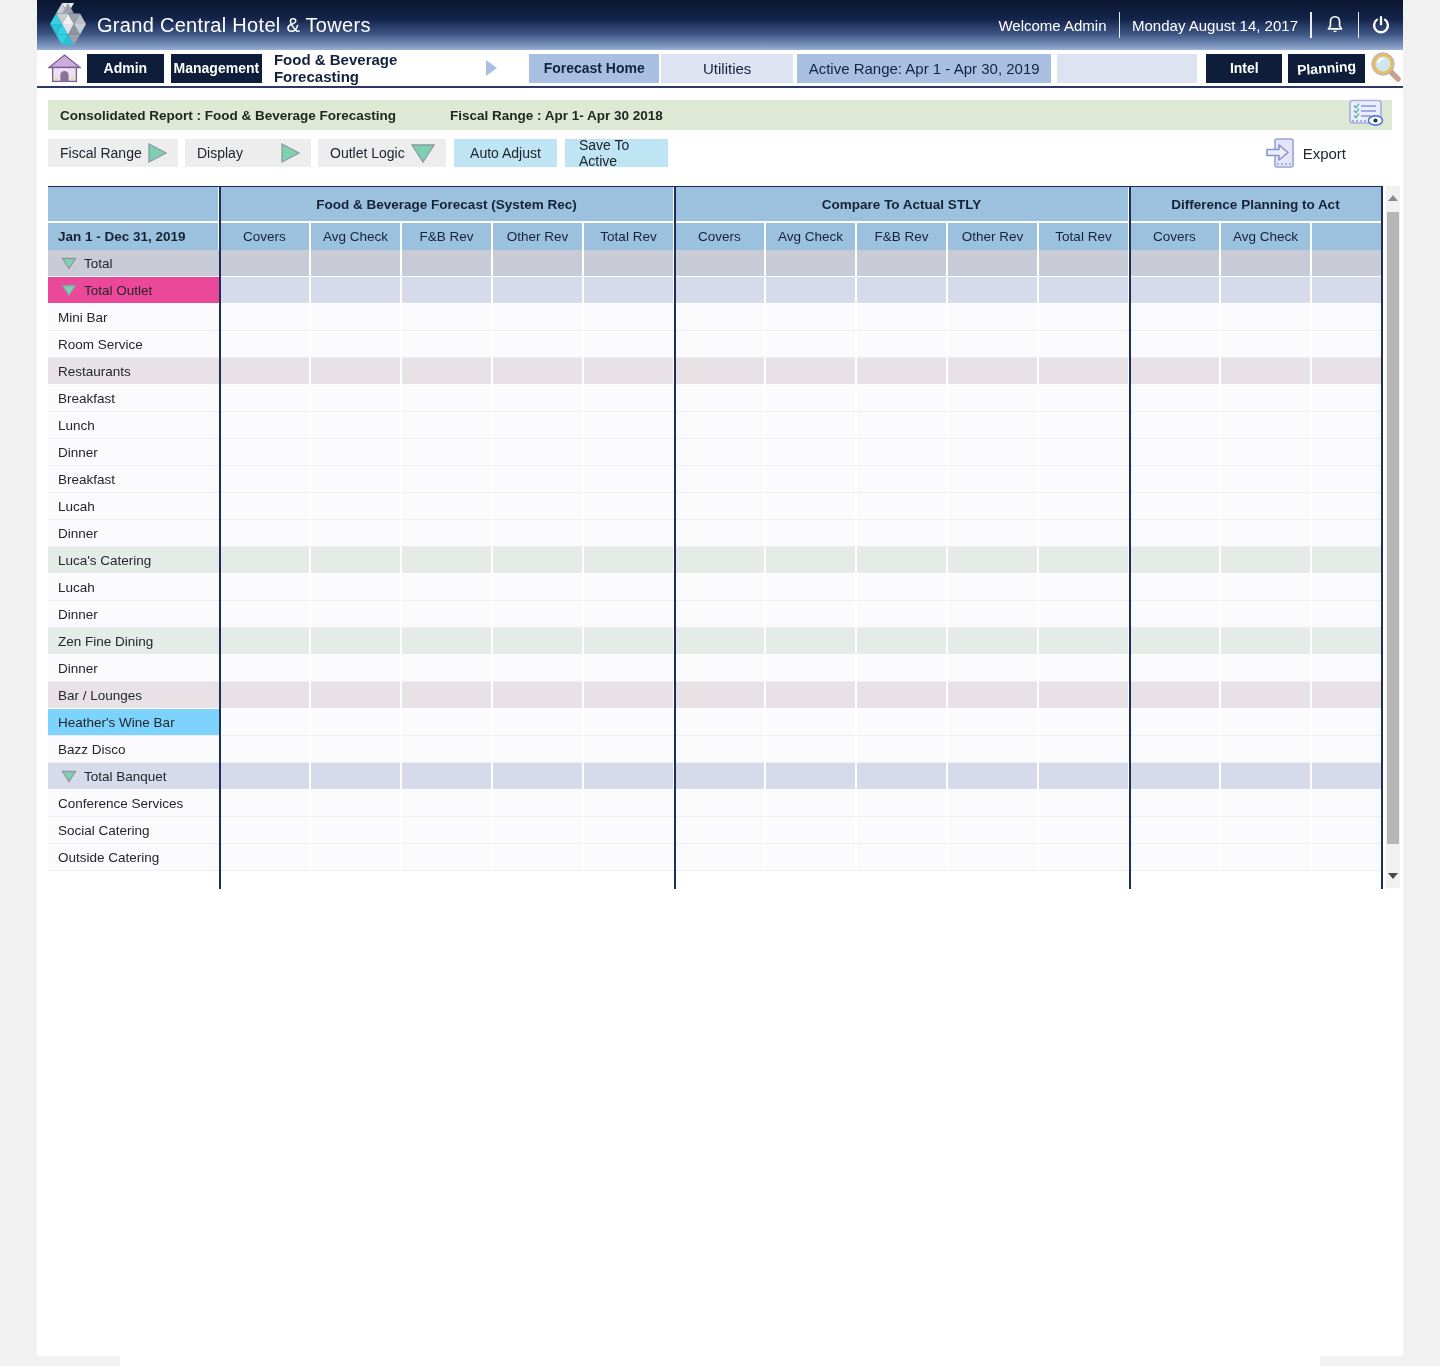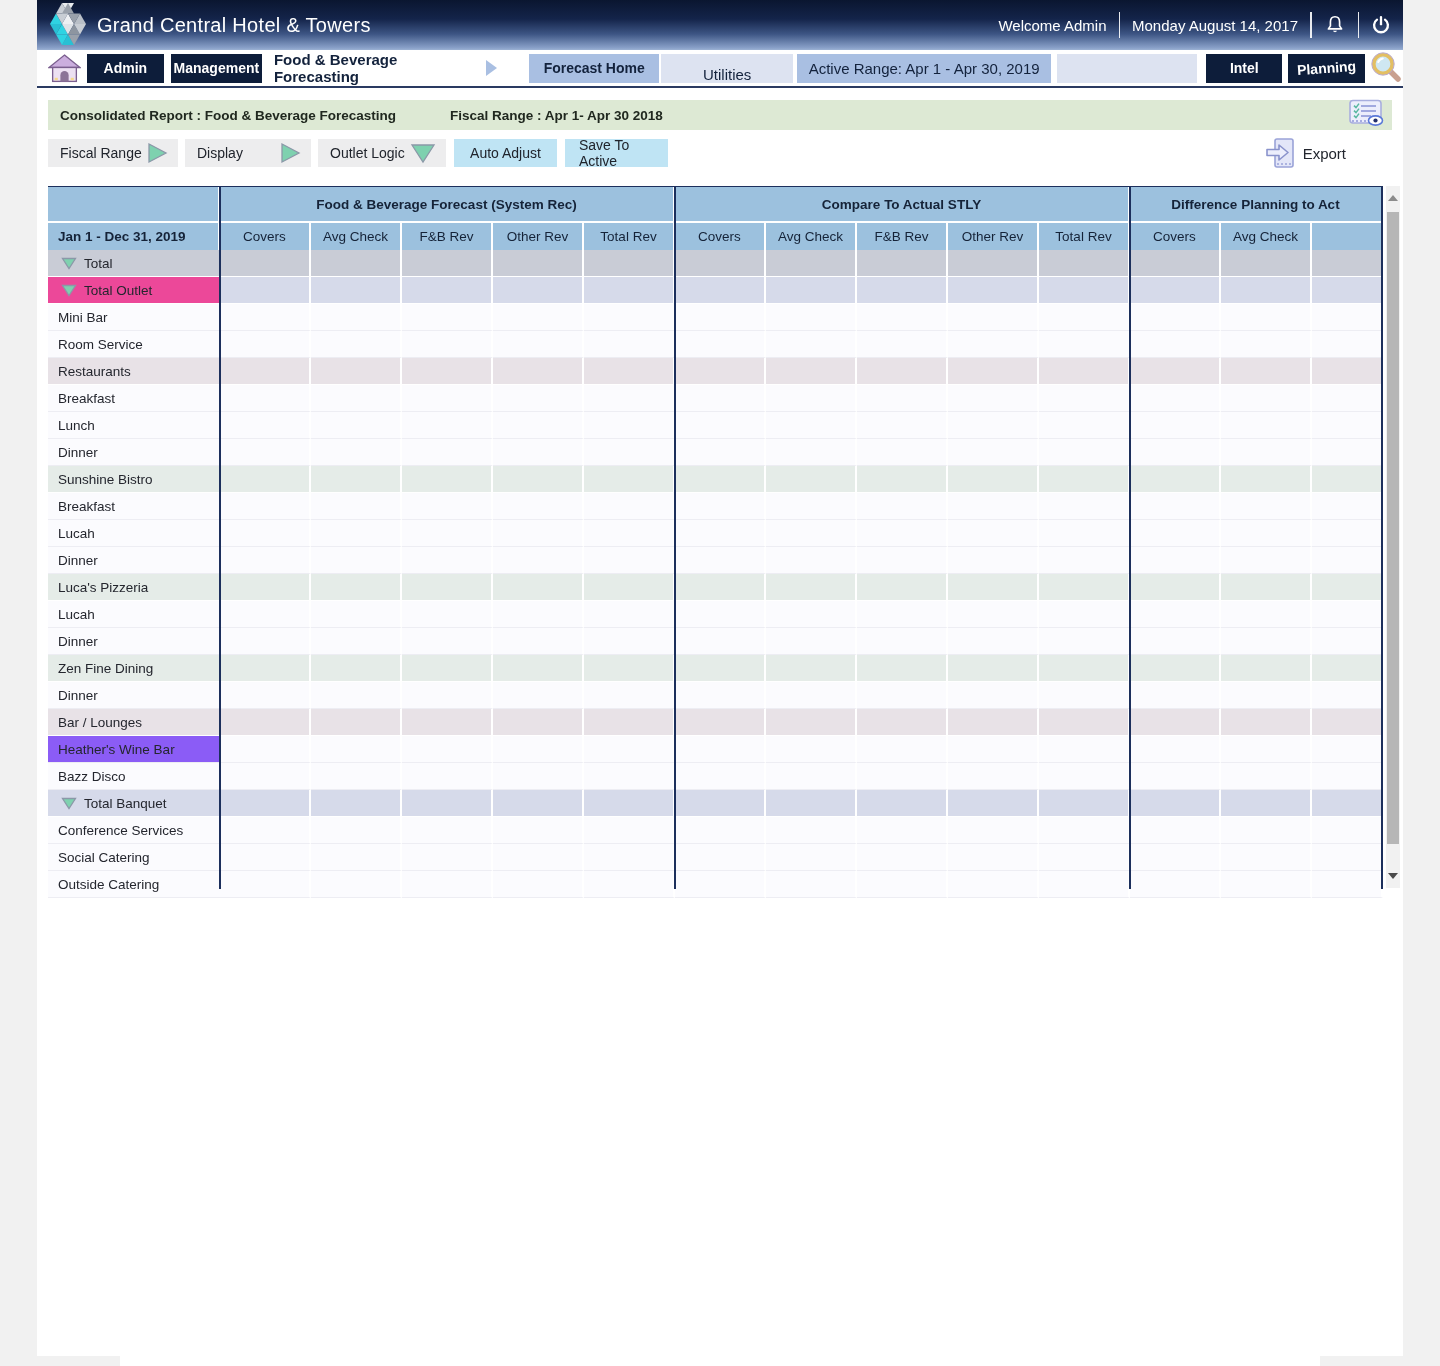--- a/index.html
+++ b/index.html
@@ -159,21 +159,21 @@
         <span>Admin</span>
       </div>
     <div class="navbtn navy" style="width:95px;margin-left:7px;">
         <span>Management</span>
       </div>
     <span class="crumb">Food &amp; Beverage Forecasting</span>
     <span class="crumb-arrow"></span>
     <div class="navbtn lblue" style="width:136px;margin-left:24px;">
         <span>Forecast Home</span>
       </div>
-    <div class="navbtn paler" style="width:137px;margin-left:2px;font-weight:normal;font-size:15px;align-items:flex-end;">
+    <div class="navbtn paler" style="width:137px;margin-left:2px;font-weight:normal;font-size:15px;">
         <span>Utilities</span>
       </div>
     <div class="navbtn lblue" style="width:265px;margin-left:4px;font-weight:normal;font-size:15px;">
         <span>Active Range: Apr 1 -  Apr 30, 2019</span>
       </div>
     <div class="navbtn paler" style="width:146px;margin-left:6px;"></div>
     <div class="navbtn navy" style="width:79px;margin-left:9px;">
         <span>Intel</span>
       </div>
     <div class="navbtn navy" style="width:80px;margin-left:6px;">
@@ -411,95 +411,77 @@
           <div class="dcell" style="width:91px;background:#fbfbfe"></div>
           <div class="dcell" style="width:91px;background:#fbfbfe"></div>
           <div class="dcell" style="width:91px;background:#fbfbfe"></div>
           <div class="dcell" style="width:91px;background:#fbfbfe"></div>
           <div class="dcell" style="width:91px;background:#fbfbfe"></div>
           <div class="dcell" style="width:91px;background:#fbfbfe"></div>
           <div class="dcell" style="width:91px;background:#fbfbfe"></div>
           <div class="dcell" style="width:91px;background:#fbfbfe"></div>
           <div class="dcell" style="width:71px;background:#fbfbfe"></div>
         </div>
+        <div class="trow brow r-item">
+          <div class="lcell" style="width:172px;background:#fbfbfe;">
+            <span>Breakfast</span>
+          </div>
+          <div class="dcell" style="width:91px;background:#fbfbfe"></div>
+          <div class="dcell" style="width:91px;background:#fbfbfe"></div>
+          <div class="dcell" style="width:91px;background:#fbfbfe"></div>
+          <div class="dcell" style="width:91px;background:#fbfbfe"></div>
+          <div class="dcell" style="width:91px;background:#fbfbfe"></div>
+          <div class="dcell" style="width:91px;background:#fbfbfe"></div>
+          <div class="dcell" style="width:91px;background:#fbfbfe"></div>
+          <div class="dcell" style="width:91px;background:#fbfbfe"></div>
+          <div class="dcell" style="width:91px;background:#fbfbfe"></div>
+          <div class="dcell" style="width:91px;background:#fbfbfe"></div>
+          <div class="dcell" style="width:91px;background:#fbfbfe"></div>
+          <div class="dcell" style="width:91px;background:#fbfbfe"></div>
+          <div class="dcell" style="width:71px;background:#fbfbfe"></div>
+        </div>
+        <div class="trow brow r-item">
+          <div class="lcell" style="width:172px;background:#fbfbfe;">
+            <span>Lucah</span>
+          </div>
+          <div class="dcell" style="width:91px;background:#fbfbfe"></div>
+          <div class="dcell" style="width:91px;background:#fbfbfe"></div>
+          <div class="dcell" style="width:91px;background:#fbfbfe"></div>
+          <div class="dcell" style="width:91px;background:#fbfbfe"></div>
+          <div class="dcell" style="width:91px;background:#fbfbfe"></div>
+          <div class="dcell" style="width:91px;background:#fbfbfe"></div>
+          <div class="dcell" style="width:91px;background:#fbfbfe"></div>
+          <div class="dcell" style="width:91px;background:#fbfbfe"></div>
+          <div class="dcell" style="width:91px;background:#fbfbfe"></div>
+          <div class="dcell" style="width:91px;background:#fbfbfe"></div>
+          <div class="dcell" style="width:91px;background:#fbfbfe"></div>
+          <div class="dcell" style="width:91px;background:#fbfbfe"></div>
+          <div class="dcell" style="width:71px;background:#fbfbfe"></div>
+        </div>
+        <div class="trow brow r-item">
+          <div class="lcell" style="width:172px;background:#fbfbfe;">
+            <span>Dinner</span>
+          </div>
+          <div class="dcell" style="width:91px;background:#fbfbfe"></div>
+          <div class="dcell" style="width:91px;background:#fbfbfe"></div>
+          <div class="dcell" style="width:91px;background:#fbfbfe"></div>
+          <div class="dcell" style="width:91px;background:#fbfbfe"></div>
+          <div class="dcell" style="width:91px;background:#fbfbfe"></div>
+          <div class="dcell" style="width:91px;background:#fbfbfe"></div>
+          <div class="dcell" style="width:91px;background:#fbfbfe"></div>
+          <div class="dcell" style="width:91px;background:#fbfbfe"></div>
+          <div class="dcell" style="width:91px;background:#fbfbfe"></div>
+          <div class="dcell" style="width:91px;background:#fbfbfe"></div>
+          <div class="dcell" style="width:91px;background:#fbfbfe"></div>
+          <div class="dcell" style="width:91px;background:#fbfbfe"></div>
+          <div class="dcell" style="width:71px;background:#fbfbfe"></div>
+        </div>
         <div class="trow brow r-outlet">
           <div class="lcell" style="width:172px;background:#e5ece8;">
-            <span>Sunshine Bistro</span>
-          </div>
-          <div class="dcell" style="width:91px;background:#e5ece8"></div>
-          <div class="dcell" style="width:91px;background:#e5ece8"></div>
-          <div class="dcell" style="width:91px;background:#e5ece8"></div>
-          <div class="dcell" style="width:91px;background:#e5ece8"></div>
-          <div class="dcell" style="width:91px;background:#e5ece8"></div>
-          <div class="dcell" style="width:91px;background:#e5ece8"></div>
-          <div class="dcell" style="width:91px;background:#e5ece8"></div>
-          <div class="dcell" style="width:91px;background:#e5ece8"></div>
-          <div class="dcell" style="width:91px;background:#e5ece8"></div>
-          <div class="dcell" style="width:91px;background:#e5ece8"></div>
-          <div class="dcell" style="width:91px;background:#e5ece8"></div>
-          <div class="dcell" style="width:91px;background:#e5ece8"></div>
-          <div class="dcell" style="width:71px;background:#e5ece8"></div>
-        </div>
-        <div class="trow brow r-item">
-          <div class="lcell" style="width:172px;background:#fbfbfe;">
-            <span>Breakfast</span>
-          </div>
-          <div class="dcell" style="width:91px;background:#fbfbfe"></div>
-          <div class="dcell" style="width:91px;background:#fbfbfe"></div>
-          <div class="dcell" style="width:91px;background:#fbfbfe"></div>
-          <div class="dcell" style="width:91px;background:#fbfbfe"></div>
-          <div class="dcell" style="width:91px;background:#fbfbfe"></div>
-          <div class="dcell" style="width:91px;background:#fbfbfe"></div>
-          <div class="dcell" style="width:91px;background:#fbfbfe"></div>
-          <div class="dcell" style="width:91px;background:#fbfbfe"></div>
-          <div class="dcell" style="width:91px;background:#fbfbfe"></div>
-          <div class="dcell" style="width:91px;background:#fbfbfe"></div>
-          <div class="dcell" style="width:91px;background:#fbfbfe"></div>
-          <div class="dcell" style="width:91px;background:#fbfbfe"></div>
-          <div class="dcell" style="width:71px;background:#fbfbfe"></div>
-        </div>
-        <div class="trow brow r-item">
-          <div class="lcell" style="width:172px;background:#fbfbfe;">
-            <span>Lucah</span>
-          </div>
-          <div class="dcell" style="width:91px;background:#fbfbfe"></div>
-          <div class="dcell" style="width:91px;background:#fbfbfe"></div>
-          <div class="dcell" style="width:91px;background:#fbfbfe"></div>
-          <div class="dcell" style="width:91px;background:#fbfbfe"></div>
-          <div class="dcell" style="width:91px;background:#fbfbfe"></div>
-          <div class="dcell" style="width:91px;background:#fbfbfe"></div>
-          <div class="dcell" style="width:91px;background:#fbfbfe"></div>
-          <div class="dcell" style="width:91px;background:#fbfbfe"></div>
-          <div class="dcell" style="width:91px;background:#fbfbfe"></div>
-          <div class="dcell" style="width:91px;background:#fbfbfe"></div>
-          <div class="dcell" style="width:91px;background:#fbfbfe"></div>
-          <div class="dcell" style="width:91px;background:#fbfbfe"></div>
-          <div class="dcell" style="width:71px;background:#fbfbfe"></div>
-        </div>
-        <div class="trow brow r-item">
-          <div class="lcell" style="width:172px;background:#fbfbfe;">
-            <span>Dinner</span>
-          </div>
-          <div class="dcell" style="width:91px;background:#fbfbfe"></div>
-          <div class="dcell" style="width:91px;background:#fbfbfe"></div>
-          <div class="dcell" style="width:91px;background:#fbfbfe"></div>
-          <div class="dcell" style="width:91px;background:#fbfbfe"></div>
-          <div class="dcell" style="width:91px;background:#fbfbfe"></div>
-          <div class="dcell" style="width:91px;background:#fbfbfe"></div>
-          <div class="dcell" style="width:91px;background:#fbfbfe"></div>
-          <div class="dcell" style="width:91px;background:#fbfbfe"></div>
-          <div class="dcell" style="width:91px;background:#fbfbfe"></div>
-          <div class="dcell" style="width:91px;background:#fbfbfe"></div>
-          <div class="dcell" style="width:91px;background:#fbfbfe"></div>
-          <div class="dcell" style="width:91px;background:#fbfbfe"></div>
-          <div class="dcell" style="width:71px;background:#fbfbfe"></div>
-        </div>
-        <div class="trow brow r-outlet">
-          <div class="lcell" style="width:172px;background:#e5ece8;">
-            <span>Luca's Pizzeria</span>
+            <span>Luca's Catering</span>
           </div>
           <div class="dcell" style="width:91px;background:#e5ece8"></div>
           <div class="dcell" style="width:91px;background:#e5ece8"></div>
           <div class="dcell" style="width:91px;background:#e5ece8"></div>
           <div class="dcell" style="width:91px;background:#e5ece8"></div>
           <div class="dcell" style="width:91px;background:#e5ece8"></div>
           <div class="dcell" style="width:91px;background:#e5ece8"></div>
           <div class="dcell" style="width:91px;background:#e5ece8"></div>
           <div class="dcell" style="width:91px;background:#e5ece8"></div>
           <div class="dcell" style="width:91px;background:#e5ece8"></div>
@@ -592,21 +574,21 @@
           <div class="dcell" style="width:91px;background:#e8e2e7"></div>
           <div class="dcell" style="width:91px;background:#e8e2e7"></div>
           <div class="dcell" style="width:91px;background:#e8e2e7"></div>
           <div class="dcell" style="width:91px;background:#e8e2e7"></div>
           <div class="dcell" style="width:91px;background:#e8e2e7"></div>
           <div class="dcell" style="width:91px;background:#e8e2e7"></div>
           <div class="dcell" style="width:91px;background:#e8e2e7"></div>
           <div class="dcell" style="width:71px;background:#e8e2e7"></div>
         </div>
         <div class="trow brow r-item">
-          <div class="lcell" style="width:172px;background:#8b5cf6;text-align:right;">
+          <div class="lcell" style="width:172px;background:#7dd3fc;text-align:right;">
             <span>Heather's Wine Bar</span>
           </div>
           <div class="dcell" style="width:91px;background:#fbfbfe"></div>
           <div class="dcell" style="width:91px;background:#fbfbfe"></div>
           <div class="dcell" style="width:91px;background:#fbfbfe"></div>
           <div class="dcell" style="width:91px;background:#fbfbfe"></div>
           <div class="dcell" style="width:91px;background:#fbfbfe"></div>
           <div class="dcell" style="width:91px;background:#fbfbfe"></div>
           <div class="dcell" style="width:91px;background:#fbfbfe"></div>
           <div class="dcell" style="width:91px;background:#fbfbfe"></div>

